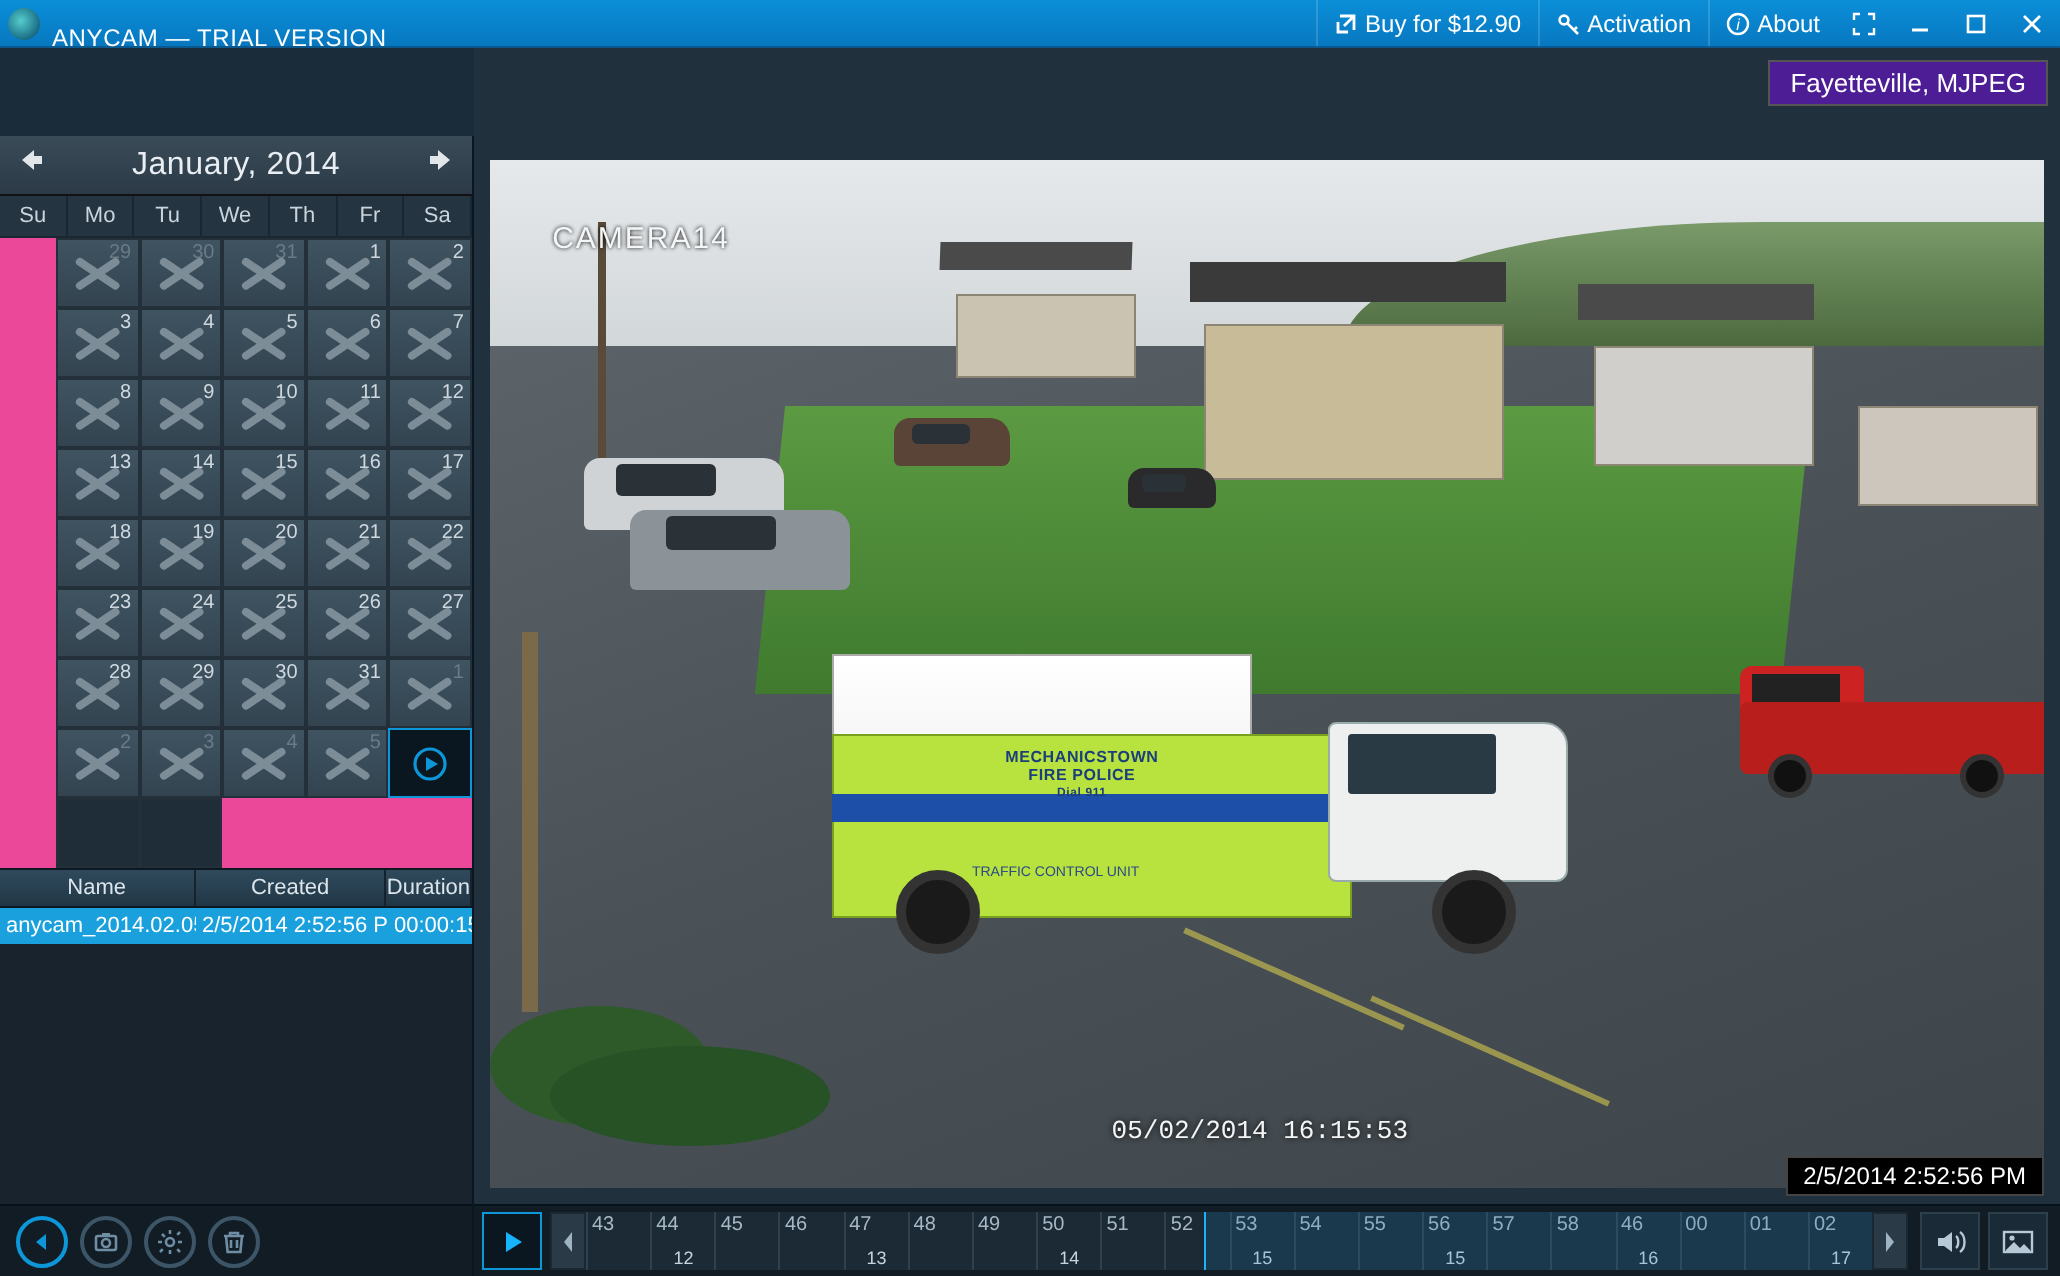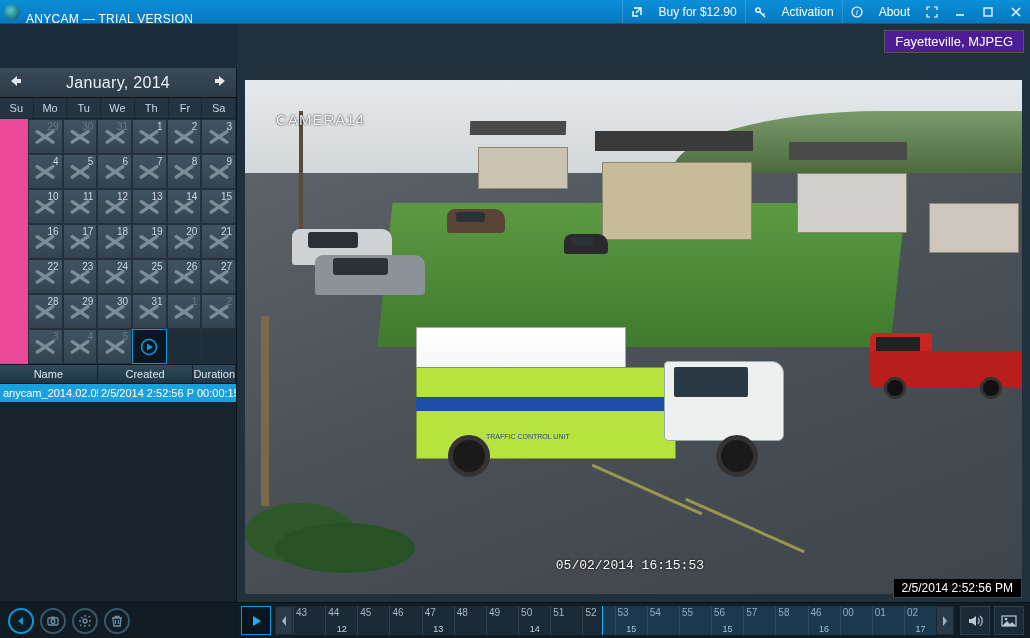--- a/index.html
+++ b/index.html
@@ -3,40 +3,40 @@
 <meta charset="utf-8">
 <style>
 * { box-sizing: border-box; margin: 0; padding: 0; font-family: "Segoe UI", Arial, sans-serif; }
 html, body { width: 1030px; height: 638px; overflow: hidden; background: #1a2b3a; }
 
 
 .title-bar { height: 24px; background: linear-gradient(to bottom, #0b8fd8, #0778c0); display: flex; align-items: center; color: #fff; font-size: 12px; border-bottom: 1px solid #0a5a8f; }
 .title-bar .logo { width: 16px; height: 16px; margin: 0 6px 0 4px; border-radius: 50%; background: radial-gradient(circle at 40% 40%, #5cc, #046); display:flex;align-items:center;justify-content:center; }
 .title-bar .title-text { flex: 0 0 auto; letter-spacing: .3px; margin-top: 14px; }
 .title-bar .spacer { flex: 1; }
-.title-bar .tb-btn { display: flex; align-items: center; gap: 16px; padding: 0 8px; height: 100%; cursor: pointer; border-left: 1px solid rgba(255,255,255,.15); }
+.title-bar .tb-btn { display: flex; align-items: center; gap: 4px; padding: 0 8px; height: 100%; cursor: pointer; border-left: 1px solid rgba(255,255,255,.15); }
 .title-bar .winbtn { width: 28px; display:flex; align-items:center; justify-content:center; height:100%; cursor:pointer; }
 .ico { display:inline-flex; }
 
 
 .main { display: flex; height: calc(638px - 24px); }
 .left-pane { width: 237px; background: #ec4899; display: flex; flex-direction: column; border-right: 1px solid #0a1620; margin-top: 44px; }
 .right-pane { flex: 1; display: flex; flex-direction: column; background: #20303d; position: relative; }
 
 
 .cal-header { height: 30px; background: linear-gradient(to bottom,#3a4b58,#2b3a46); display:flex; align-items:center; color:#e8eef3; border-bottom:1px solid #111; }
 .cal-arrow { width: 30px; text-align:center; cursor:pointer; font-size:16px; color:#dfe7ec; }
 .cal-title { flex:1; text-align:center; font-size:16px; letter-spacing:.3px; }
 
 
 .cal-dow { display:grid; grid-template-columns: repeat(7,1fr); background:#243441; color:#c9d4dc; font-size:11px; }
 .cal-dow div { text-align:center; padding:4px 0; border-right:1px solid #1a2731; border-bottom:1px solid #1a2731; }
 
 
-.cal-grid { display:grid; grid-template-columns: repeat(6,1fr); padding-left: 28px; }
+.cal-grid { display:grid; grid-template-columns: repeat(5,1fr); padding-left: 28px; }
 .cal-cell { height: 35px; position:relative; background: linear-gradient(to bottom,#3f5361,#334450); border:1px solid #243039; font-size:10px; color:#cfd8df; }
 .cal-cell .num { position:absolute; top:1px; right:3px; }
 .cal-cell.dim { color:#6a7a86; }
 .cal-cell .x { position:absolute; inset:0; display:flex; align-items:center; justify-content:center; }
 .cal-cell .x svg { width:80%; height:60%; }
 .cal-cell.play { background:#0b1720; border:1px solid #0d97d9; display:flex; align-items:center; justify-content:center; }
 .cal-cell.play svg { width:18px; height:18px; }
 .cal-cell.empty-row { background:#1f2d38; }
 
 
@@ -620,20 +620,21 @@
             <div class="wheel rw2"></div>
         </div>
         <div class="truck">
           <div class="box"></div>
           <div class="body"></div>
           <div class="stripe"></div>
           <div class="cab"></div>
             <div class="cab-win"></div>
           <div class="wheel w1"></div>
             <div class="wheel w2"></div>
+          <div class="sign"><span>MECHANICSTOWN</span><br><span>FIRE POLICE</span><br><span style="font-size:6px">Dial 911</span></div>
           <div class="under">TRAFFIC CONTROL UNIT</div>
         </div>
       </div>
       <div class="cam-label">CAMERA14</div>
       <div class="timestamp-overlay">05/02/2014 16:15:53</div>
     </div>
 
     <div class="status-time">2/5/2014 2:52:56 PM</div>
 
     <div class="timeline-row">

